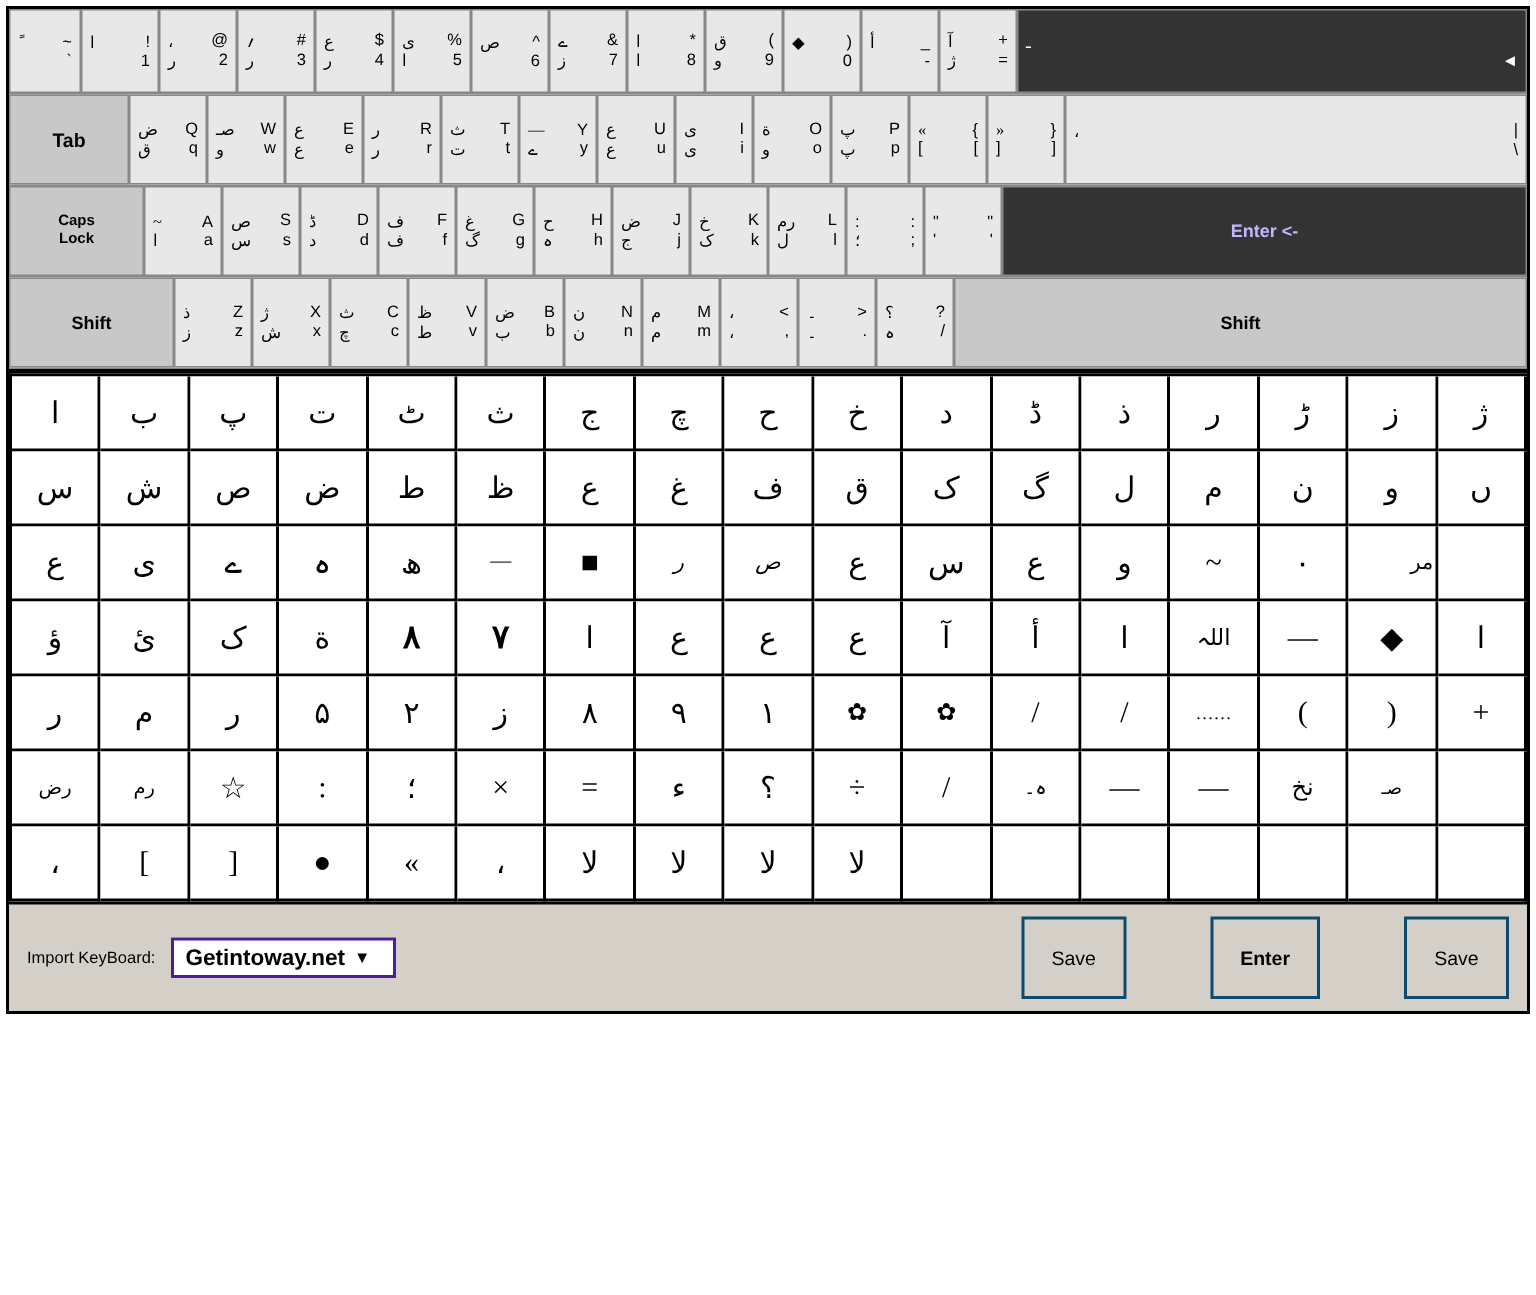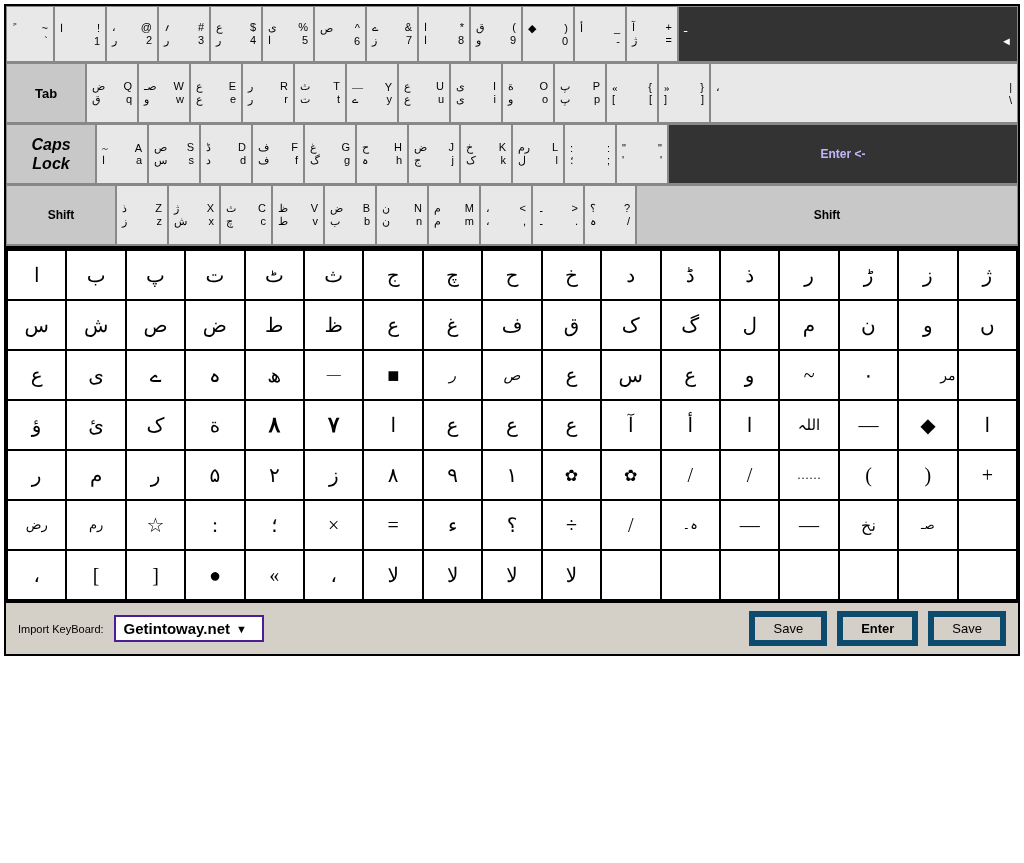--- a/index.html
+++ b/index.html
@@ -109,26 +109,27 @@
     }
 
     .toolbar-dropdown .dropdown-arrow {
       margin-left: 6px;
       font-size: 11px;
     }
 
     .toolbar-spacer { flex: 1; }
 
     .toolbar-btn {
-      border: 6px solid #0c4a6e;
+      border: 2px solid #0c4a6e;
       background: #d4d0c8;
-      padding: 4px 18px;
+      padding: 18px 18px;
       font-size: 13px;
       cursor: pointer;
       min-width: 70px;
+      margin-left: 46px;
     }
 
     
     .row1 .key { height: 56px; }
     .row2 .key { height: 60px; }
     .row3 .key { height: 60px; }
     .row4 .key { height: 60px; }
 
     .two-row-char {
       display: flex;
@@ -484,21 +485,21 @@
           </div>
           <div class="r2">
             <span></span>
             <span>\</span>
           </div>
         </div>
       </div>
   </div>
 
   <div class="key-row row3">
-    <div class="key key-special key-caps" style="justify-content:center;font-size:16px;line-height:1.2;text-align:center;font-style:italic;">Caps<br>Lock</div>
+    <div class="key key-special key-caps" style="justify-content:center;font-size:10px;line-height:1.2;text-align:center;">Caps<br>Lock</div>
     <div class="key">
         <div class="two-row-char">
           <div class="r1">
             <span class="arabic">~</span>
             <span>A</span>
           </div>
           <div class="r2">
             <span class="arabic">ا</span>
             <span>a</span>
           </div>

